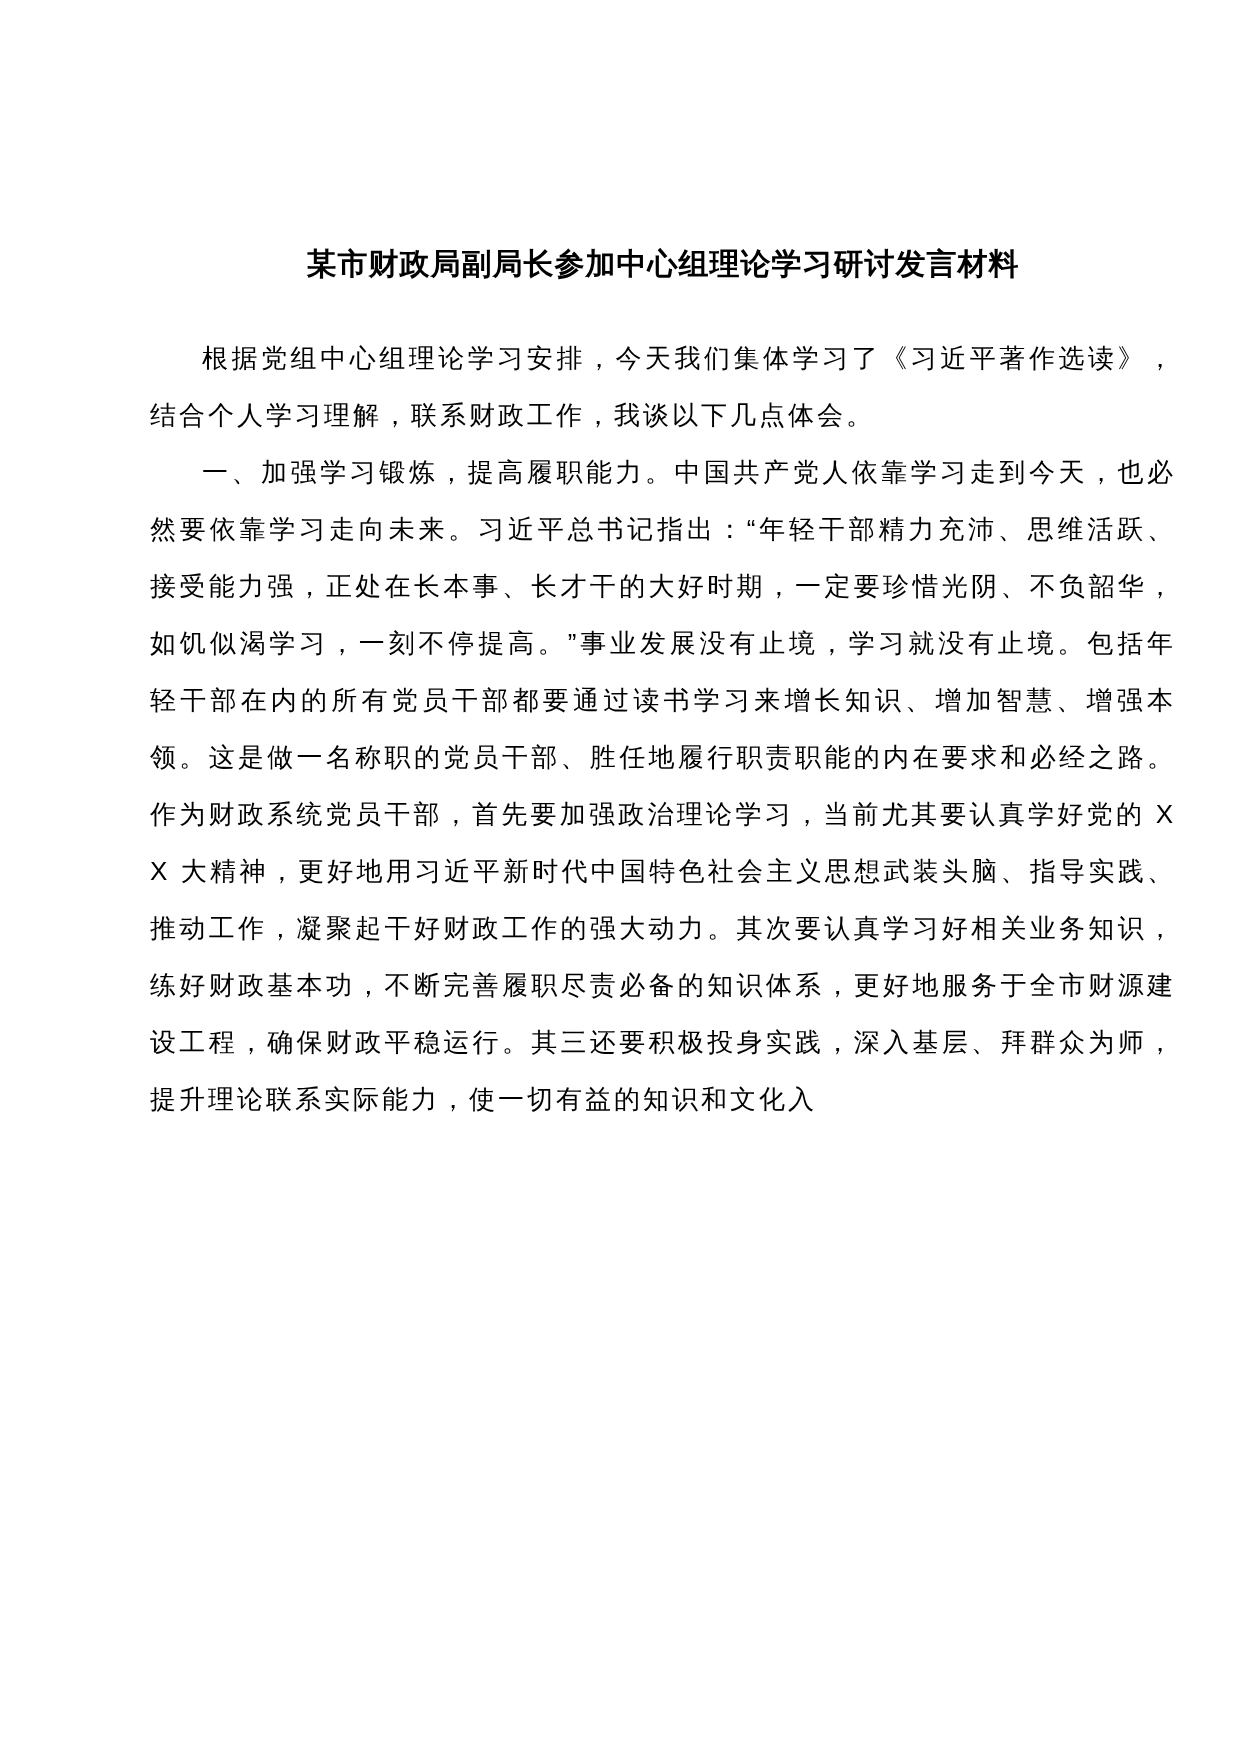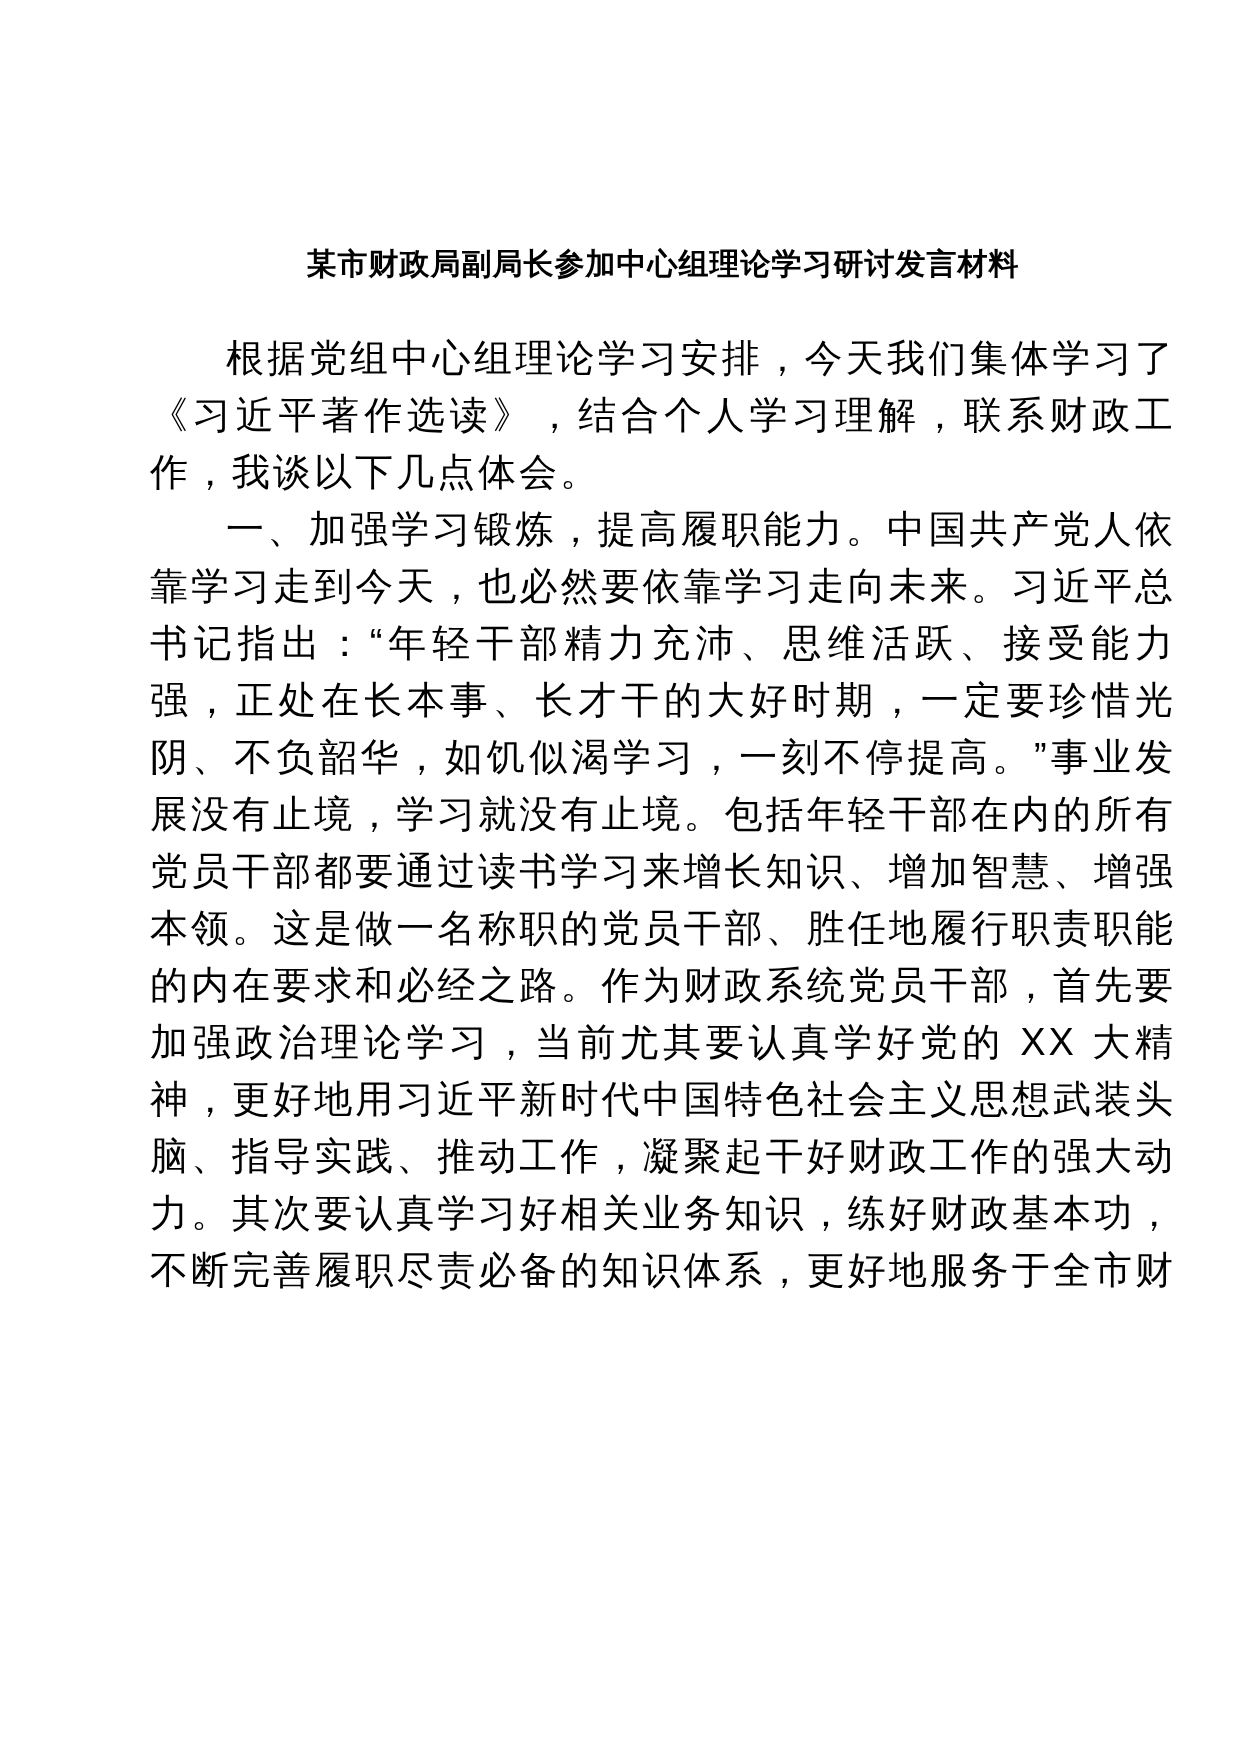--- a/index.html
+++ b/index.html
@@ -22,21 +22,21 @@
     .doc-title {
       margin: 0 0 46px 0;
       font-size: 30px;
       line-height: 40px;
       font-weight: bold;
       text-align: center;
       letter-spacing: 1px;
     }
     .para {
       margin: 0;
-      font-size: 38px;
+      font-size: 26px;
       line-height: 57px;
       letter-spacing: 3px;
       text-align: justify;
       text-indent: 2em;
       word-break: break-all;
     }
     .para .lead {
       font-weight: normal;
     }
   </style>

